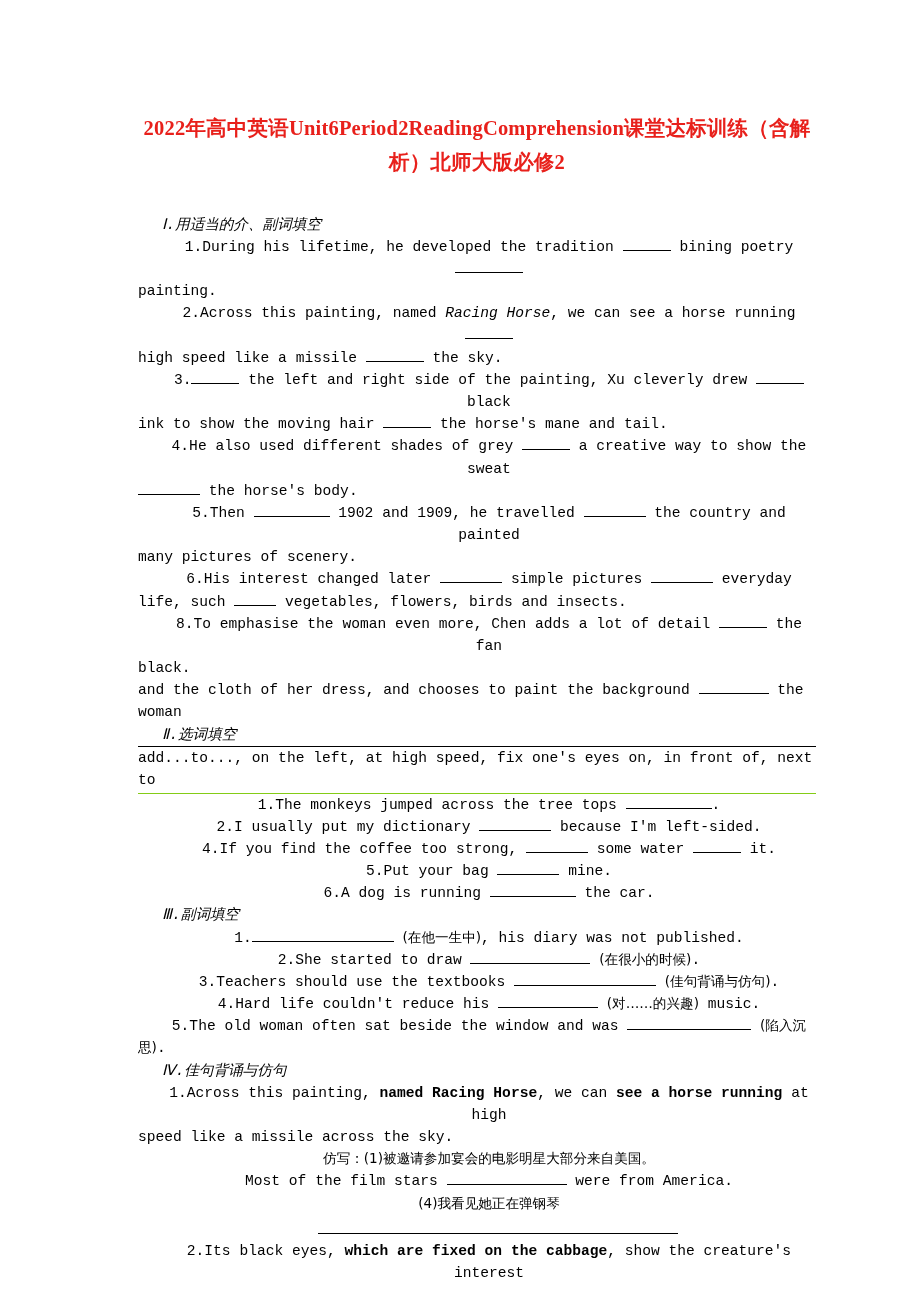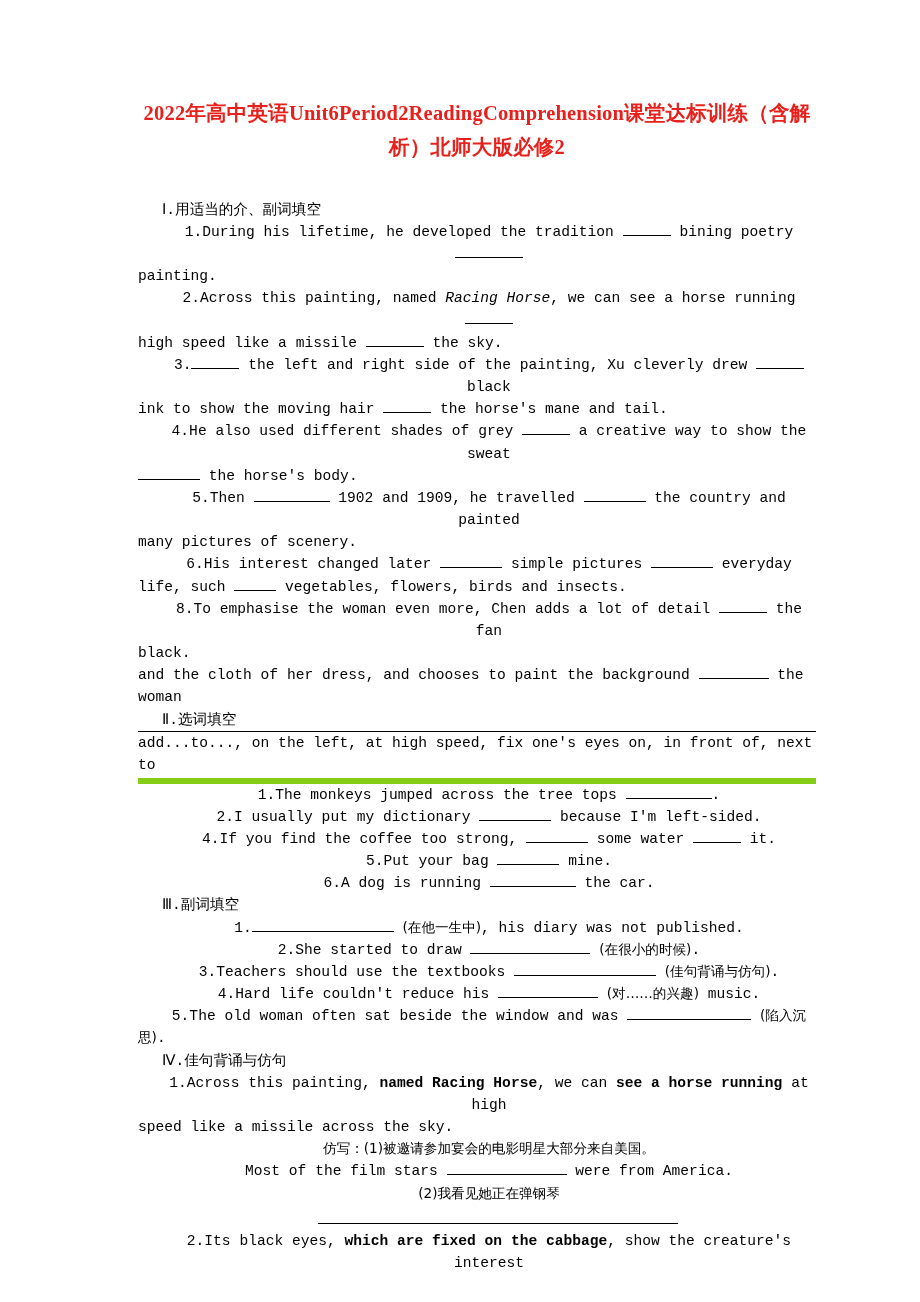--- a/index.html
+++ b/index.html
@@ -21,50 +21,51 @@
     position: relative;
   }
   .doc-title {
     color: #e8201b;
     font-family: "Liberation Serif", serif;
     font-weight: bold;
     font-size: 20.5px;
     line-height: 1.65;
     text-align: center;
     letter-spacing: 0.2px;
-    margin: 1px 0 34px 0;
+    margin: 16px 0 34px 0;
     padding: 0 4px;
   }
   .section {
     margin: 0;
   }
   .sec-head {
     font-size: 14.6px;
     line-height: 1.52;
     margin: 0;
     padding-left: 24px;
     white-space: pre-wrap;
+    font-style: italic;
   }
   .line {
     font-size: 14.6px;
     line-height: 1.52;
     margin: 0;
     white-space: pre-wrap;
     word-break: break-word;
   }
   .indent {
     padding-left: 24px;
     text-indent: 0;
     text-align: center;
   }
   .wordbank {
     font-size: 14.6px;
     line-height: 1.5;
     border-top: 1px solid #000;
-    border-bottom: 6px solid #84cc16;
+    border-bottom: 1px solid #84cc16;
     padding: 1px 0 1px 0;
     margin: 0 0 0 0;
     white-space: pre-wrap;
   }
   em.ital {
     font-style: italic;
   }
   b.bold {
     font-weight: bold;
   }
@@ -131,19 +132,19 @@
     <div class="line indent">5.The old woman often sat beside the window and was <span class="blank-rule" style="width:124px"></span> <span class="cn">(陷入沉</span></div>
     <div class="line"><span class="cn">思)</span>.</div>
   </div>
 
   <div class="section">
     <div class="sec-head">Ⅳ.佳句背诵与仿句</div>
     <div class="line indent">1.Across this painting, <b class="bold">named Racing Horse</b>, we can <b class="bold">see a horse running</b> at high</div>
     <div class="line">speed like a missile across the sky.</div>
     <div class="line indent"><span class="cn">仿写：(1)被邀请参加宴会的电影明星大部分来自美国。</span></div>
     <div class="line indent">Most of the film stars <span class="blank-rule" style="width:120px"></span> were from America.</div>
-    <div class="line indent"><span class="cn">(2)我看见她正在弹钢琴</span></div>
+    <div class="line indent"><span class="cn">(4)我看见她正在弹钢琴</span></div>
     <div class="long-blank"></div>
     <div class="line indent">2.Its black eyes, <b class="bold">which are fixed on the cabbage</b>, show the creature's interest</div>
 
   </div>
 
 </div>
 
 </body></html>

